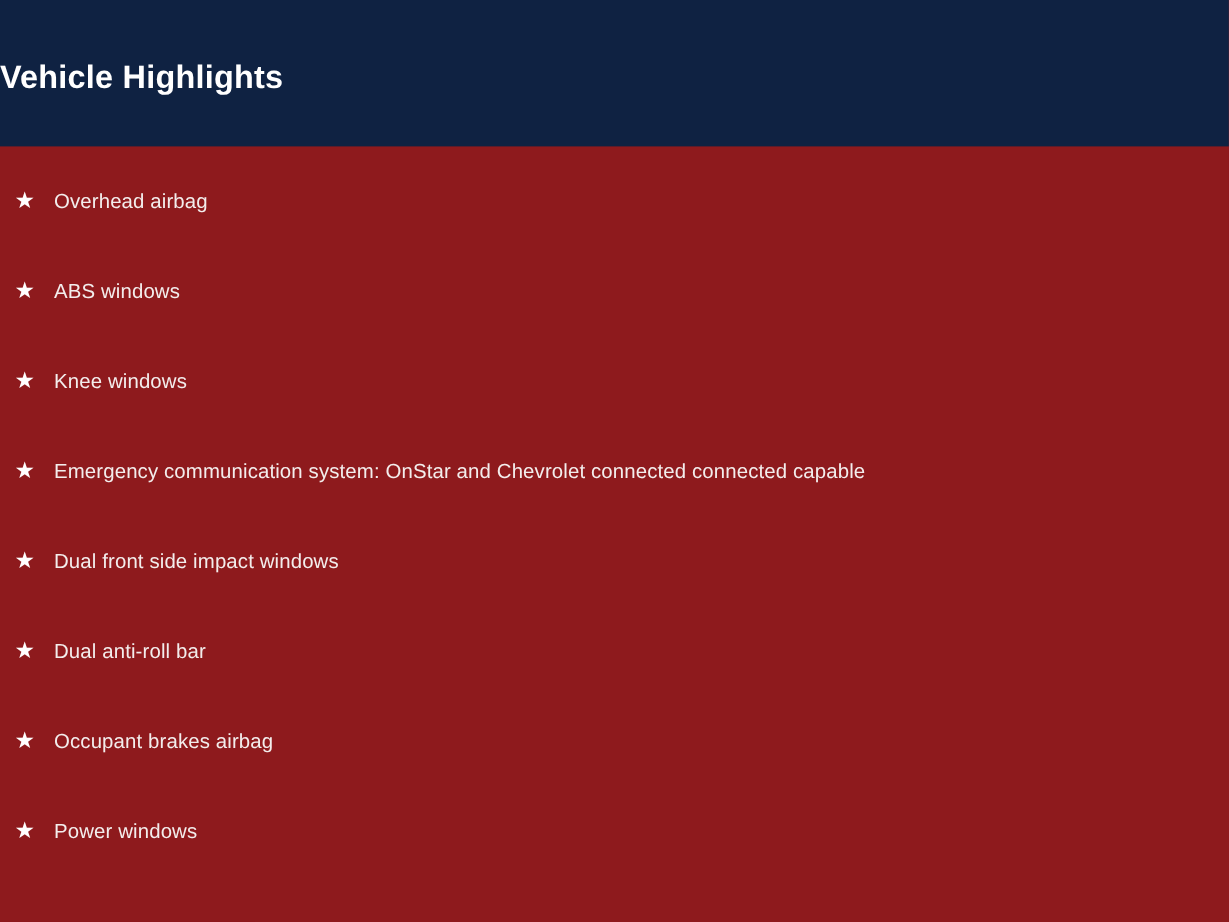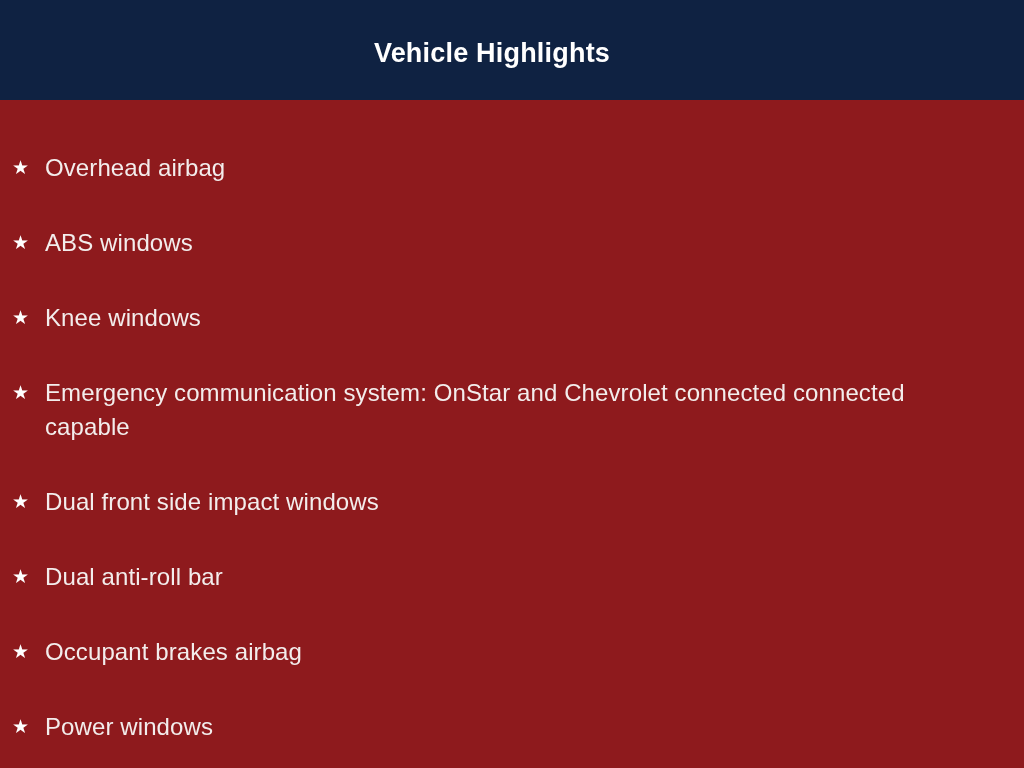--- a/index.html
+++ b/index.html
@@ -22,25 +22,25 @@
     background: #8E1A1D;
     box-sizing: border-box;
   }
 
   
   .header {
     position: absolute;
     left: 0;
     top: 0;
     width: 1024px;
-    height: 100px;
+    height: 122px;
     background: #0F2242;
     display: flex;
     align-items: center;
-    justify-content: center;
+    justify-content: flex-start;
     box-sizing: border-box;
     padding-right: 40px;
   }
   .header-title {
     color: #FFFFFF;
     font-size: 27px;
     font-weight: bold;
     letter-spacing: 0.2px;
     line-height: 1.1;
     white-space: nowrap;
@@ -81,21 +81,21 @@
     line-height: 34px;
     text-align: left;
     padding-left: 0px;
     box-sizing: border-box;
     user-select: none;
   }
 
   .bullet-text {
     flex: 1 1 auto;
     color: #F3EDEC;
-    font-size: 24px;
+    font-size: 17px;
     line-height: 34px;
     font-weight: normal;
     letter-spacing: 0.1px;
     padding-right: 24px;
     box-sizing: border-box;
   }
 </style>
 </head>
 <body>
 

